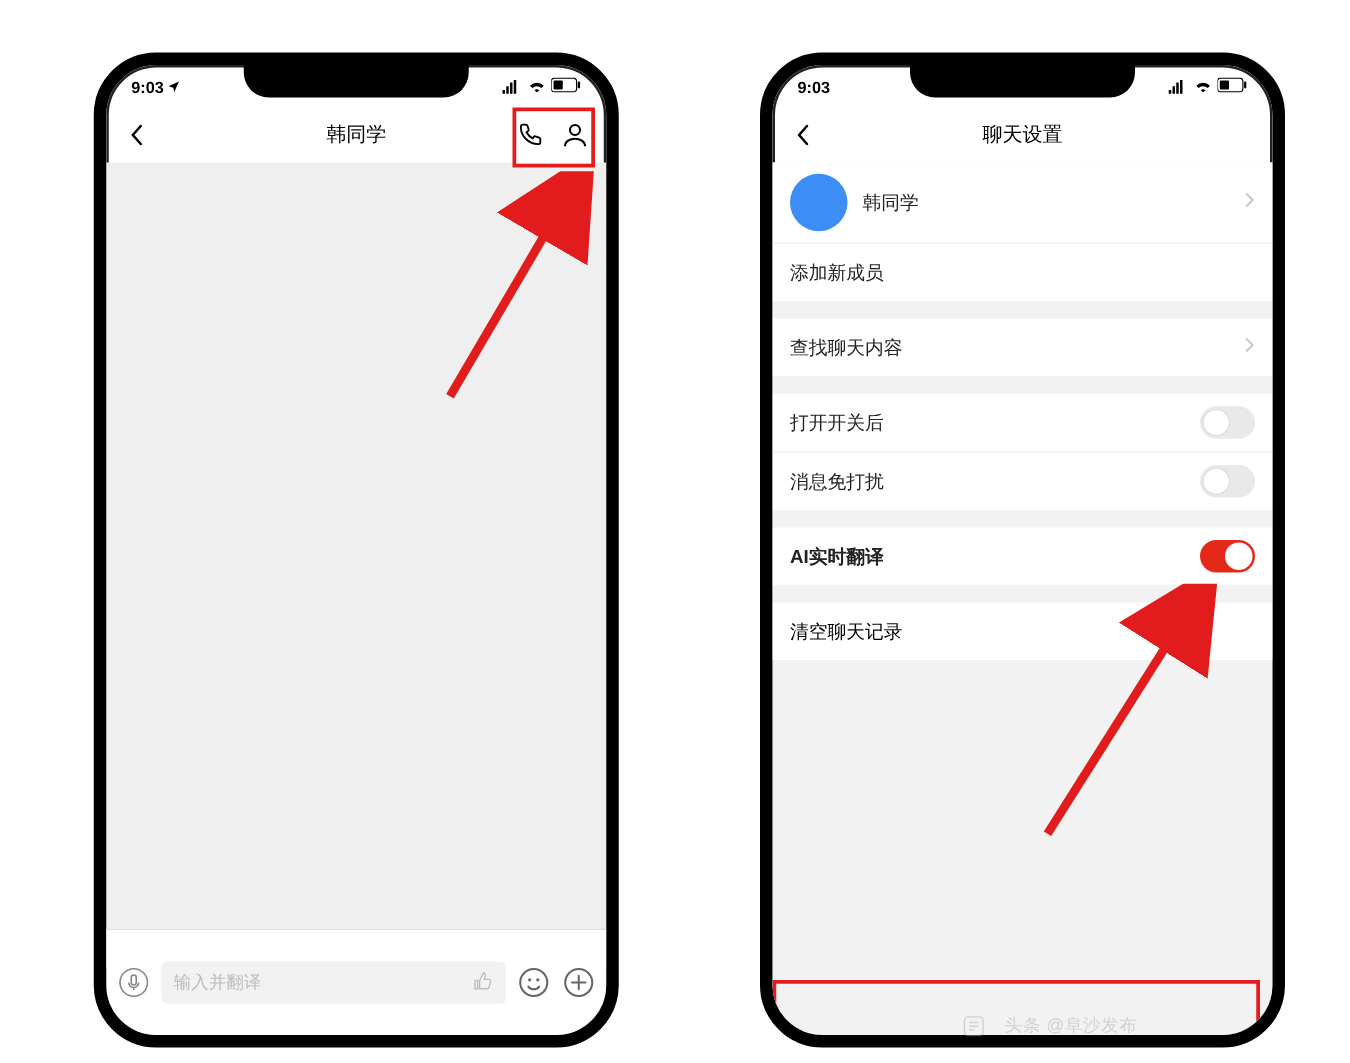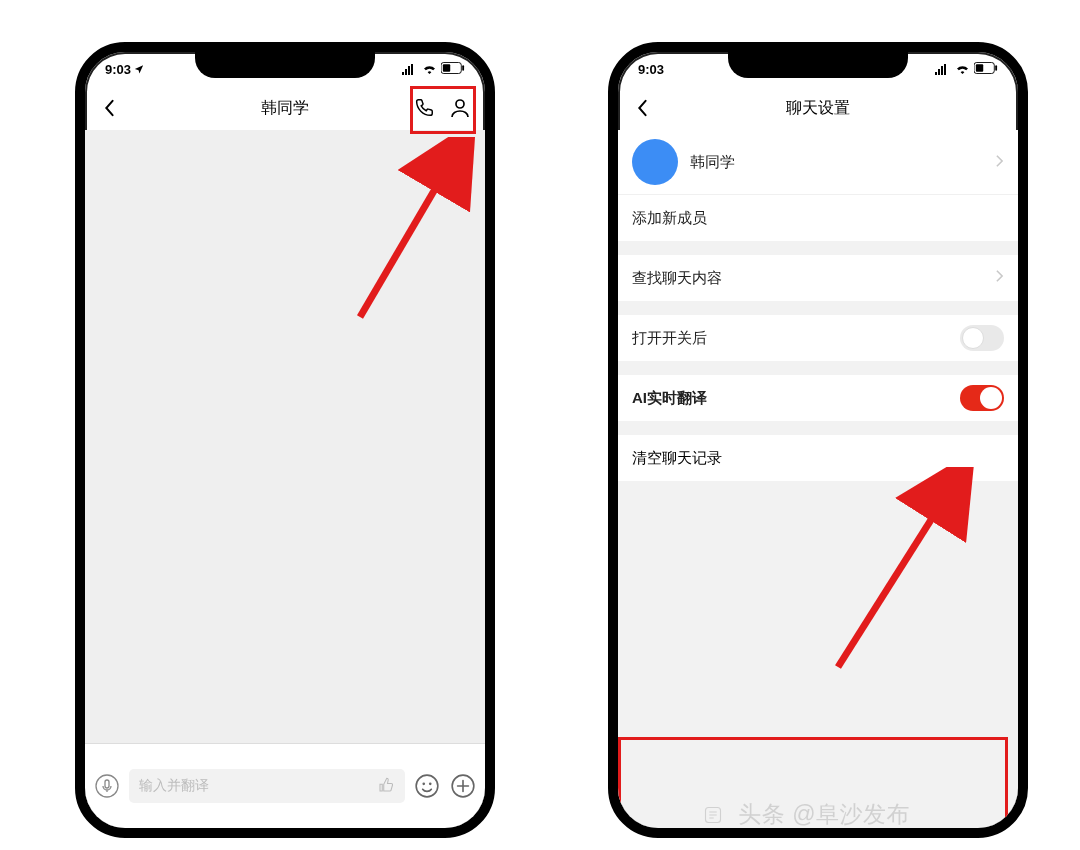--- a/index.html
+++ b/index.html
@@ -36,21 +36,21 @@
   .gap{height:14px;background:#f2f2f2;}
   .toggle{margin-left:auto;width:44px;height:26px;border-radius:13px;position:relative;}
   .toggle.off{background:#e9e9e9;}
   .toggle.on{background:#e52918;}
   .toggle .knob{position:absolute;top:2px;width:22px;height:22px;border-radius:50%;background:#fff;}
   .toggle.off .knob{left:2px;border:1px solid #ddd;box-sizing:border-box;}
   .toggle.on .knob{right:2px;}
   .desc{font-size:12px;color:#b8b8b8;padding:6px 14px 10px 14px;line-height:1.6;}
   .btn-row{background:#fff;text-align:center;min-height:46px;display:flex;align-items:center;justify-content:flex-start;font-size:15px;padding:0 14px;}
   .arrow{position:absolute;z-index:50;pointer-events:none;}
-  .watermark{position:absolute;right:30px;bottom:20px;font-size:23px;color:#aaa;opacity:.45;font-weight:400;letter-spacing:.5px;display:flex;align-items:center;gap:16px;}
+  .watermark{position:absolute;right:30px;bottom:20px;font-size:14px;color:#aaa;opacity:.45;font-weight:400;letter-spacing:.5px;display:flex;align-items:center;gap:16px;}
 </style>
 </head>
 <body>
 
 <div class="stage">
 
   <div class="phone left">
 
     <div class="notch"></div>
 
@@ -205,20 +205,26 @@
         </div>
       </div>
       <div class="gap"></div>
       <div class="section">
         <div class="row">
           <span>打开开关后</span>
           <div class="toggle off">
               <div class="knob"></div>
             </div>
         </div>
+        <div class="row">
+          <span>消息免打扰</span>
+          <div class="toggle off">
+              <div class="knob"></div>
+            </div>
+        </div>
       </div>
       <div class="gap"></div>
       <div class="section" style="position:relative;font-weight:bold;">
         <div class="row" style="border-bottom:none;">
           <span>AI实时翻译</span>
           <div class="toggle on">
               <div class="knob"></div>
             </div>
         </div>
         <div class="hl-right highlight-box"></div>

